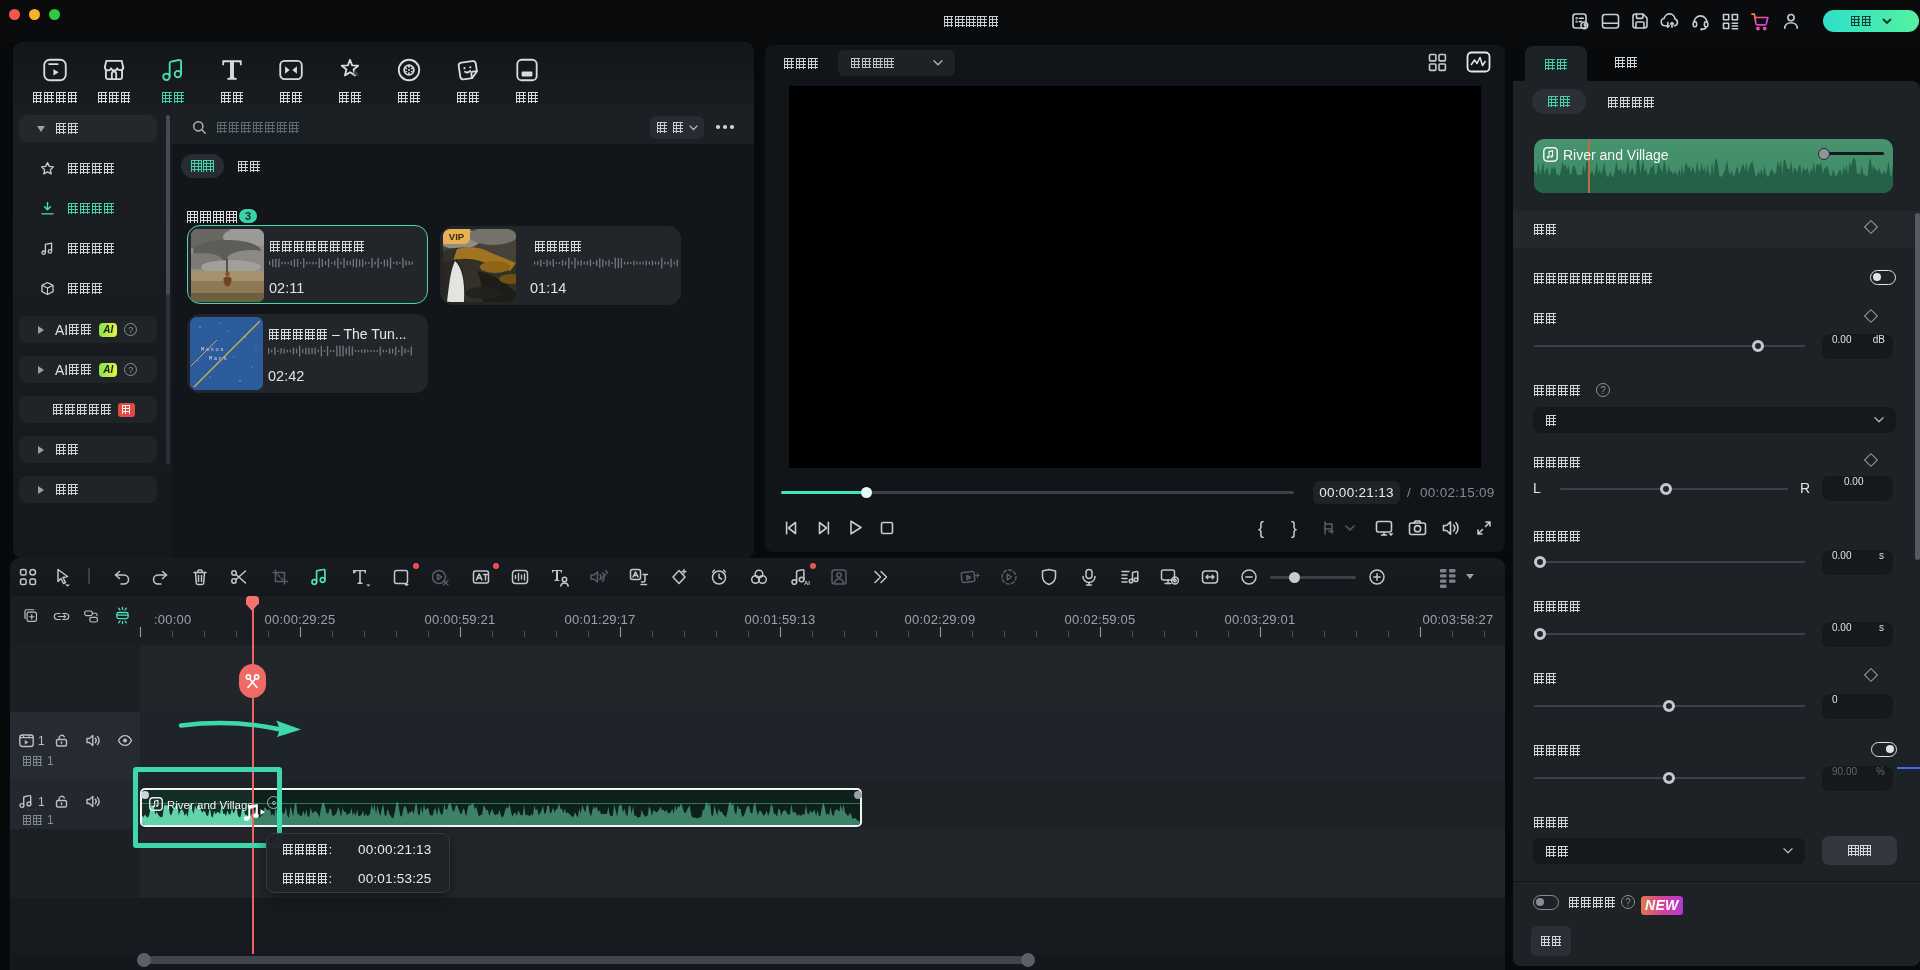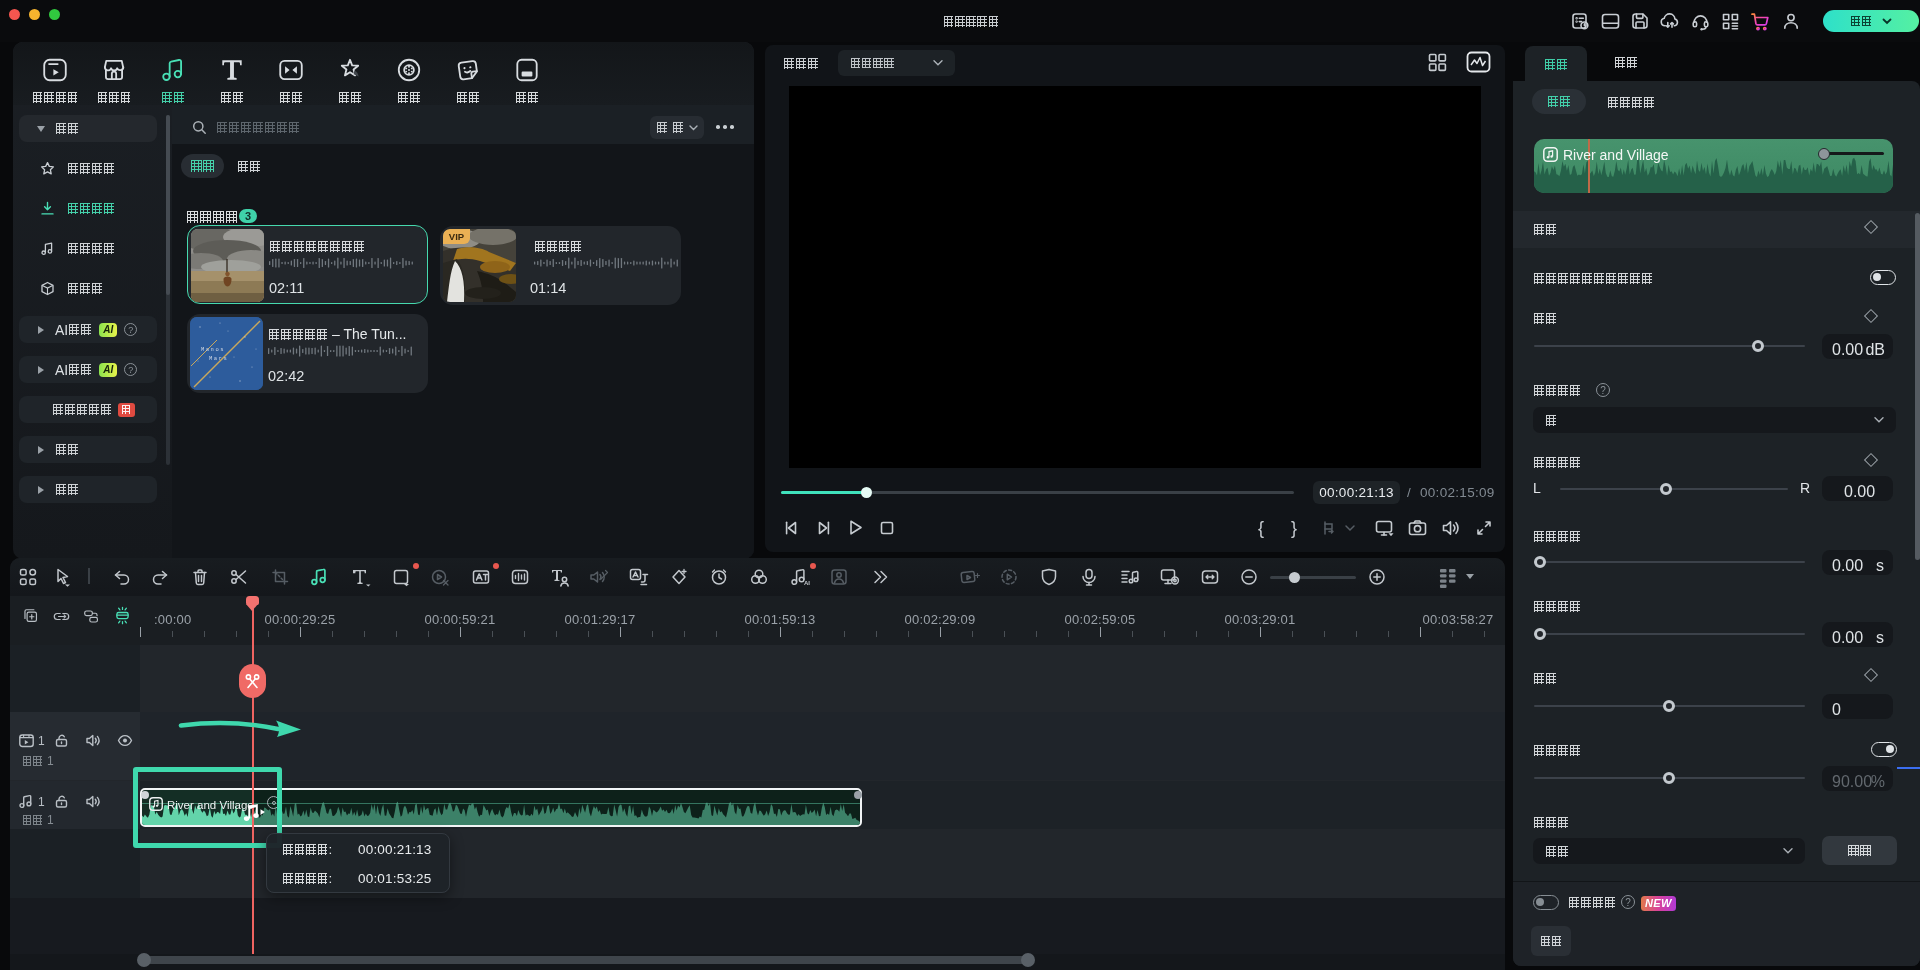--- a/index.html
+++ b/index.html
@@ -599,21 +599,21 @@
       </g>
     </svg>
 
 </div>
 
 <div class="abs" style="left:1513px;top:42px;width:407px;height:924px;">
   <style>
 .rp{position:absolute;font-size:14px;color:#e2e5e8}
 .rtrack{position:absolute;height:2.5px;border-radius:2px;background:#3c424a}
 .rknob{position:absolute;width:12px;height:12px;border-radius:50%;background:#22262b;border:3.5px solid #c3c9ce}
-.rbox{position:absolute;width:71px;height:25px;background:#15181c;border-radius:8px;display:flex;align-items:flex-end;font-size:16px;color:#dfe3e6}
+.rbox{position:absolute;width:71px;height:25px;background:#15181c;border-radius:8px;display:flex;align-items:flex-start;font-size:10px;color:#dfe3e6}
 .diam{position:absolute;width:10px;height:10px;border:1.6px solid #9aa1a7;transform:rotate(45deg)}
 .tgl{position:absolute;width:26px;height:15px;border:1.6px solid #dfe3e6;border-radius:9px}
 .tgl i{position:absolute;top:1.6px;width:8.6px;height:8.6px;border-radius:50%;background:#dfe3e6}
 </style>
 <div class="abs" style="left:12px;top:4px;width:62px;height:37px;background:#1d2226;border-radius:8px 8px 0 0;display:flex;align-items:center;justify-content:center;font-size:14px;color:#43dcb2">
       <i class="g"></i>
       <i class="g"></i>
     </div>
 <div class="rp" style="left:101px;top:12px"><i class="g"></i><i class="g"></i></div>
 <div class="abs" style="left:0;top:39px;width:407px;height:885px;background:#1d2226;border-radius:0 8px 8px 8px">
@@ -714,21 +714,21 @@
         <i class="g"></i>
         <i class="g"></i>
       </div>
 
   <div class="abs" style="left:0;top:800px;width:407px;height:85px;background:#1e2227;border-top:1px solid #121518;border-radius:0 0 8px 8px"></div>
   <div class="tgl" style="left:20px;top:814px;border-color:#878e94">
         <i style="left:1.6px;background:#878e94"></i>
       </div>
   <div class="rp" style="left:55px;top:813px"><i class="g"></i><i class="g"></i><i class="g"></i><i class="g"></i></div>
   <div class="abs" style="left:108px;top:814px;width:14px;height:14px;border-radius:50%;border:1.3px solid #8a9197;color:#8a9197;font-size:10px;display:flex;align-items:center;justify-content:center">?</div>
-  <div class="abs" style="left:128px;top:814.5px;background:linear-gradient(90deg,#e2794a,#d8419b,#b13ad4);border-radius:3.5px;color:#fff;font-size:11px;font-style:italic;font-weight:bold;padding:1.5px 4px;letter-spacing:.3px">NEW</div>
+  <div class="abs" style="left:128px;top:814.5px;background:linear-gradient(90deg,#e2794a,#d8419b,#b13ad4);border-radius:3.5px;color:#fff;font-size:14px;font-style:italic;font-weight:bold;padding:1.5px 4px;letter-spacing:.3px">NEW</div>
   <div class="abs" style="left:18px;top:845px;width:40px;height:30px;background:#2a2f35;border-radius:6px;display:flex;align-items:center;justify-content:center;font-size:13px;color:#dfe3e6">
         <i class="g"></i>
         <i class="g"></i>
       </div>
 </div>
 <div class="abs" style="left:402px;top:171px;width:5px;height:347px;background:#555b61;border-radius:3px"></div>
 
 </div>
 
 <div class="abs" style="left:10px;top:558px;width:1495px;height:412px;border-radius:10px 10px 0 0;background:#14171b;overflow:hidden">

